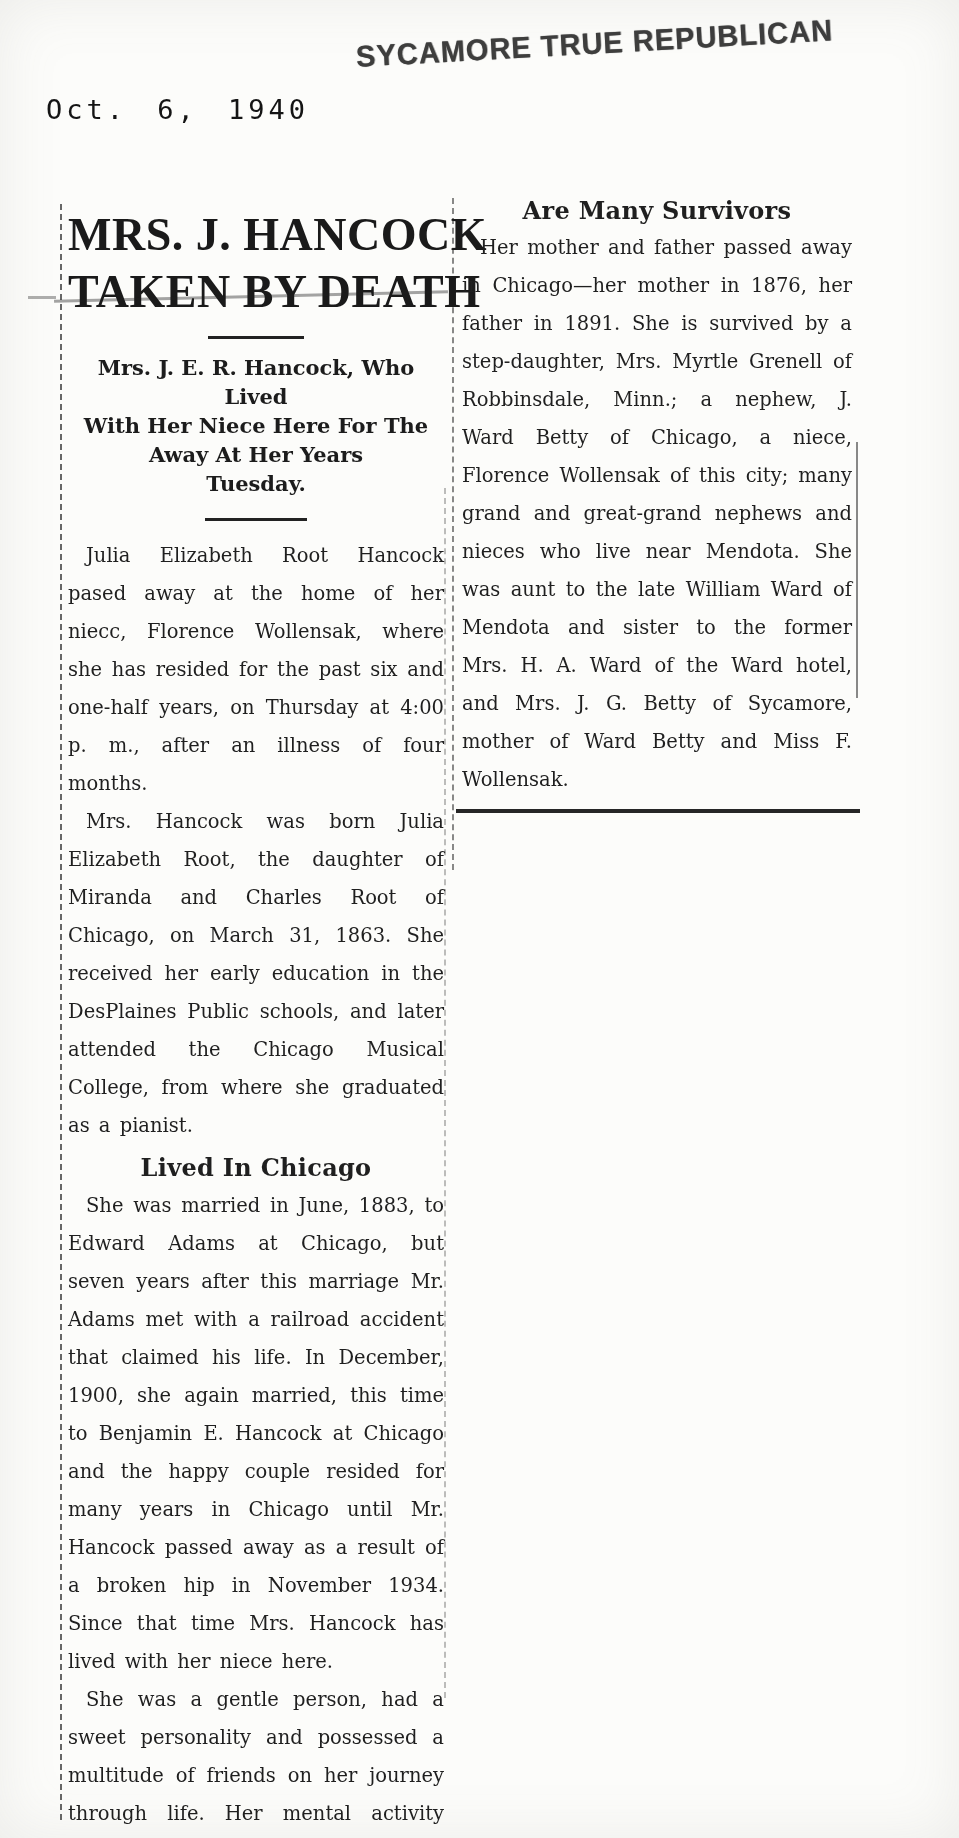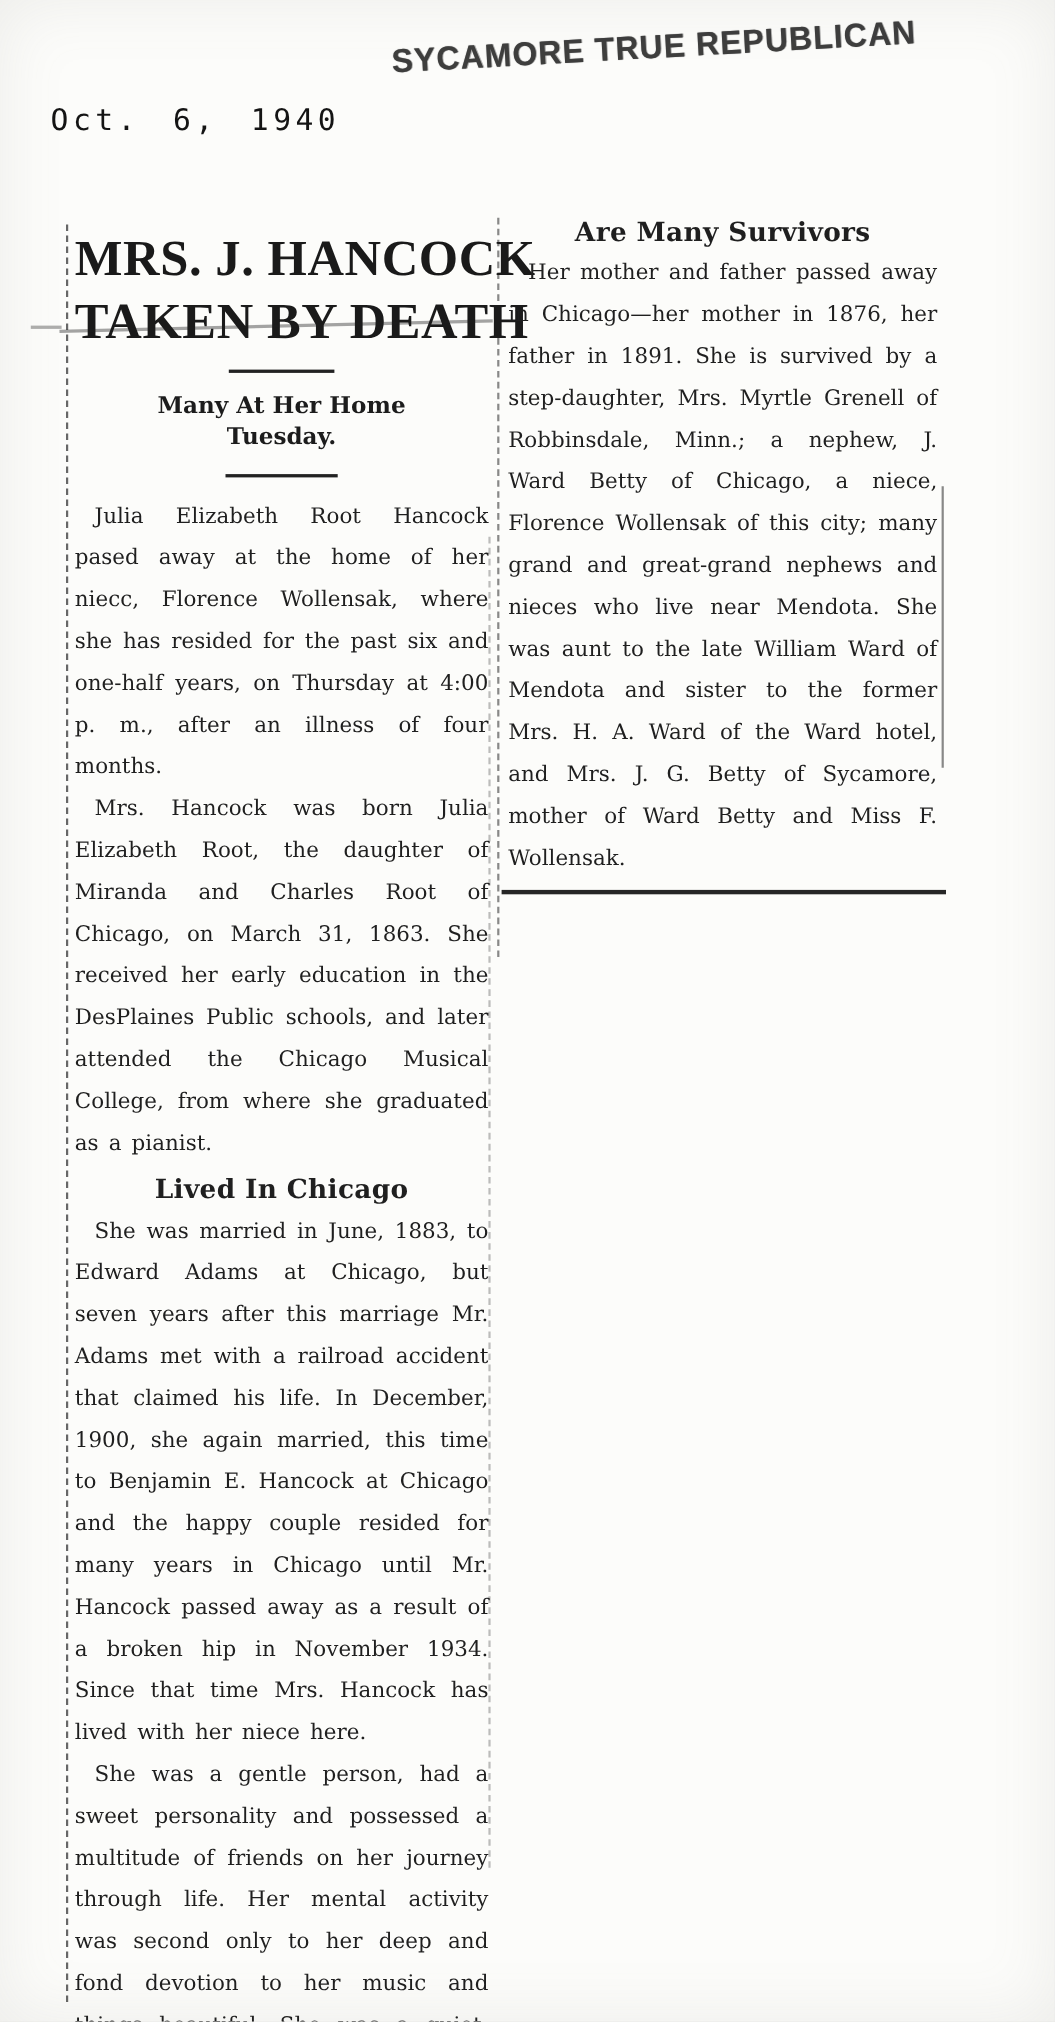--- a/index.html
+++ b/index.html
@@ -109,21 +109,23 @@
 
   <div class="col col1">
     <h1 class="headline">
       <span class="hl-line">MRS. J. HANCOCK</span>
       <span class="hl-line hl-line2">TAKEN BY DEATH</span>
     </h1>
 
     <div class="divider"></div>
 
     <div class="deck">
-      <span class="deck-line">Many At Her Home</span>
+      <span class="deck-line">Mrs. J. E. R. Hancock, Who Lived</span>
+      <span class="deck-line">With Her Niece Here For The</span>
+      <span class="deck-line">Away At Her Years</span>
       <span class="deck-line">Tuesday.</span>
     </div>
 
     <div class="divider divider2"></div>
 
     <p class="body-p">Julia Elizabeth Root Hancock pased away at the home of her niecc, Florence Wollensak, where she has resided for the past six and one-half years, on Thursday at 4:00 p. m., after an illness of four months.</p>
     <p class="body-p">Mrs. Hancock was born Julia Elizabeth Root, the daughter of Miranda and Charles Root of Chicago, on March 31, 1863.  She received her early education in the DesPlaines Public schools, and later attended the Chicago Musical College, from where she graduated as a pianist.</p>
 
     <h3 class="subhead">Lived In Chicago</h3>
 

